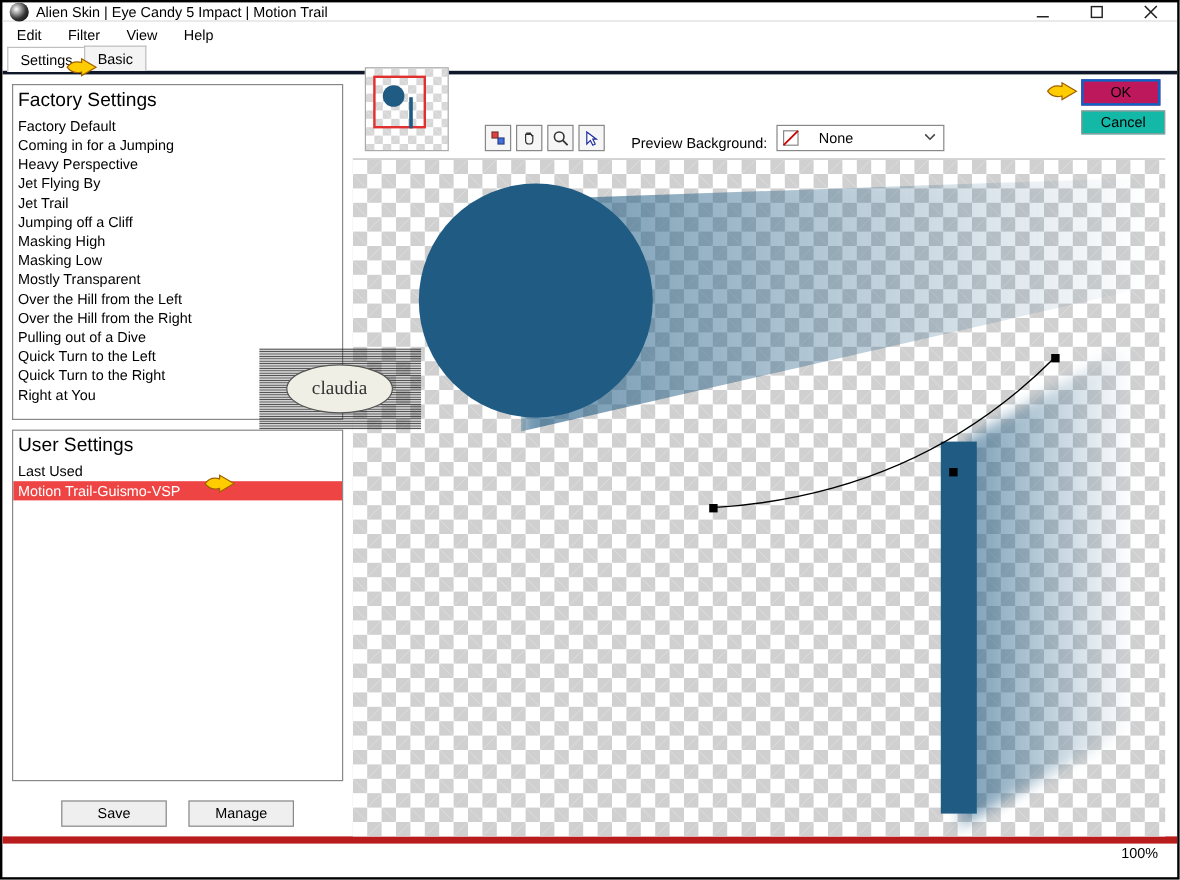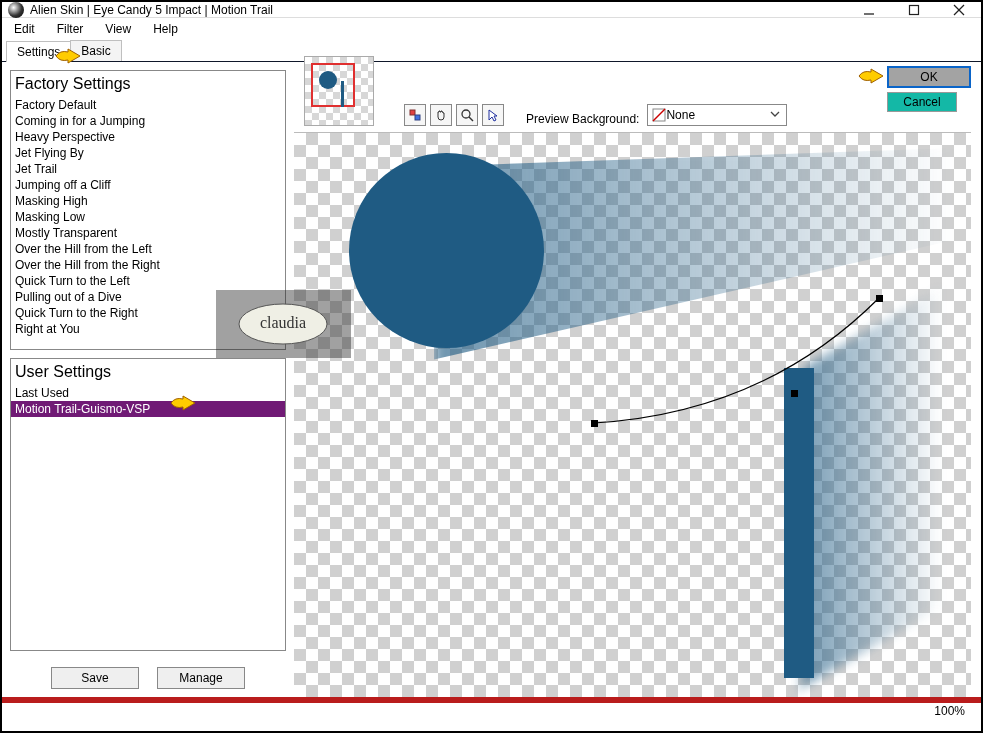--- a/index.html
+++ b/index.html
@@ -37,21 +37,21 @@
     align-items:center;
     padding-left:4px;
     gap:6px;
   }
   .menuitem { padding: 2px 8px; }
   .pointing-hand { position:absolute; z-index:50; }
   .tabs-row {
     height:22px;
     display:flex;
     align-items:flex-end;
-    border-bottom:1px solid #0f172a;
+    border-bottom:3px solid #0f172a;
     padding-left:4px;
     position:relative;
   }
   .tab {
     padding: 3px 10px;
     border:1px solid #bfbfbf;
     border-bottom:none;
     background:#f4f4f4;
     margin-right:-1px;
     position:relative;
@@ -70,21 +70,21 @@
   }
   .listbox {
     border:1px solid #888;
     background:#fff;
     overflow-y:scroll;
   }
   .listbox.factory { height:280px; }
   .listbox.user { flex:1; }
   .list-title { padding:4px 4px; font-size:16px; }
   .list-item { padding:1px 4px; white-space:nowrap; }
-  .list-item.selected { background:#701a75; color:#fff; }
+  .list-item.selected { background:#ef4444; color:#fff; }
   .btn-row { display:flex; gap:18px; justify-content:center; padding:8px 0 0 0;}
   .btn {
     min-width:88px;
     padding:3px 8px;
     border:1px solid #888;
     background:#efefef;
     text-align:center;
   }
   .right-side {
     flex:1;
@@ -132,22 +132,22 @@
   .preview-label { margin-left:14px; }
   .select-box {
     width:140px;height:22px;border:1px solid #888;display:flex;align-items:center;
     padding-left:4px;justify-content:space-between;background:#fff;
   }
   .select-box .chev{padding:0 6px;}
   .top-ok-cancel {
     position:absolute; right:10px; top:4px; display:flex; flex-direction:column; gap:4px;
   }
   .okbtn {
-    width:84px; padding:2px 0; text-align:center;
-    border:2px solid #0a64c8; background:#a3a3a3;
+    width:66px; padding:2px 0; text-align:center;
+    border:2px solid #0a64c8; background:#be185d;
   }
   .cancelbtn {
     width:70px; padding:2px 0; text-align:center;
     border:1px solid #999; background:#14b8a6;
   }
   .preview-canvas {
     flex:1;
     margin:0 10px 0 0;
     border-top:1px solid #bbb;
     background-color:#fff;
@@ -252,22 +252,22 @@
       <div class="list-item">Coming in for a Jumping</div>
       <div class="list-item">Heavy Perspective</div>
       <div class="list-item">Jet Flying By</div>
       <div class="list-item">Jet Trail</div>
       <div class="list-item">Jumping off a Cliff</div>
       <div class="list-item">Masking High</div>
       <div class="list-item">Masking Low</div>
       <div class="list-item">Mostly Transparent</div>
       <div class="list-item">Over the Hill from the Left</div>
       <div class="list-item">Over the Hill from the Right</div>
+      <div class="list-item">Pulling out of a Dive</div>
       <div class="list-item">Quick Turn to the Left</div>
-      <div class="list-item">Pulling out of a Dive</div>
       <div class="list-item">Quick Turn to the Right</div>
       <div class="list-item">Right at You</div>
     </div>
 
     <div class="listbox user" style="position:relative;">
       <div class="list-title">User Settings</div>
       <div class="list-item">Last Used</div>
       <div class="list-item selected">Motion Trail-Guismo-VSP</div>
 
       <div style="position:absolute; left:158px; top:34px;">
@@ -311,21 +311,21 @@
         </div>
         <div class="tool">
           <svg width="14" height="14">
               <path d="M3 2 L3 12 L6 9 L8 13 L10 12 L8 8 L11 8 Z" fill="#fff" stroke="#2030a0" stroke-width="1"></path>
             </svg>
         </div>
       </div>
 
       <div class="preview-label">Preview Background:</div>
       <div class="select-box">
-        <span style="display:flex;align-items:center;gap:0;">
+        <span style="display:flex;align-items:center;gap:16px;">
           <svg width="14" height="14">
               <rect x="1" y="1" width="12" height="12" fill="#fff" stroke="#888"></rect>
               <line x1="1" y1="13" x2="13" y2="1" stroke="#c00" stroke-width="1.5"></line>
             </svg>
           <span>None</span>
         </span>
         <span class="chev">
           <svg width="10" height="10">
               <path d="M1 3 L5 7 L9 3" fill="none" stroke="#444" stroke-width="1.3"></path>
             </svg>

